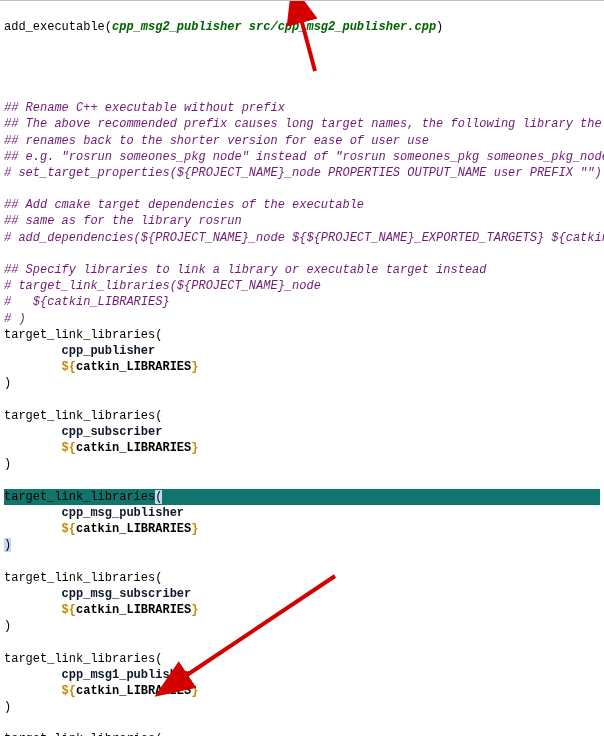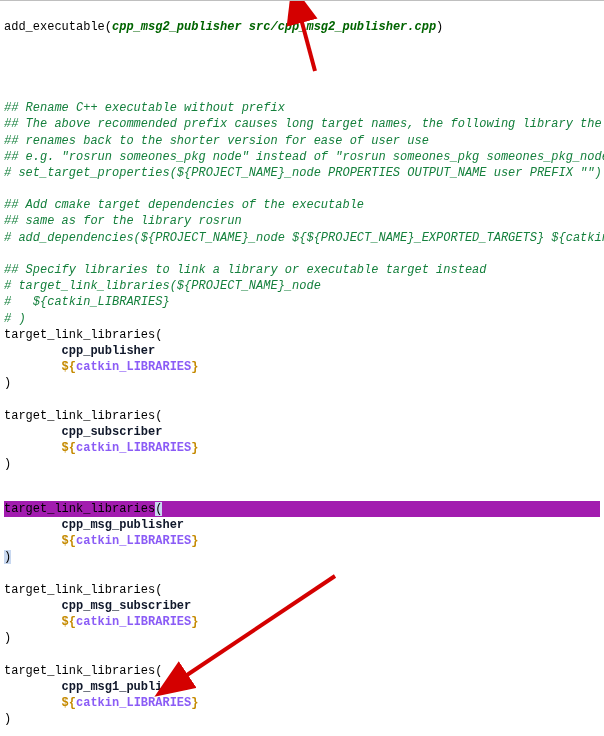--- a/index.html
+++ b/index.html
@@ -15,25 +15,25 @@
     border-top: 1px solid #bfbfbf;
   }
   .code {
     padding: 2px 4px;
     white-space: pre;
     color: #000;
   }
   .c-fn   { color: #000; }
   .c-kw   { color: #0f172a; font-weight: bold; }
   .c-str  { color: #006400; font-weight: bold; font-style: italic; }
-  .c-cmt  { color: #15803d; font-style: italic; }
-  .c-var  { color: #8b5cf6; font-weight: bold; }
+  .c-cmt  { color: #701a75; font-style: italic; }
+  .c-var  { color: #000000; font-weight: bold; }
   .c-brace{ color: #c58a00; font-weight: bold; }
   .c-paren{ color: #000; }
-  .hl-line { background: #a21caf; display: inline-block; width: 100%; margin-top: 12px; }
+  .hl-line { background: #0f766e; display: inline-block; width: 100%; }
   .hl-bracket { background: #c8d8f0; }
   .arrow { position: absolute; pointer-events: none; }
   .arrow svg { overflow: visible; }
 </style>
 </head>
 <body>
 
 <div class="code">
 <span class="c-fn">add_executable</span><span class="c-paren">(</span><span class="c-str">cpp_msg2_publisher src/cpp_msg2_publisher.cpp</span><span class="c-paren">)</span>
 

